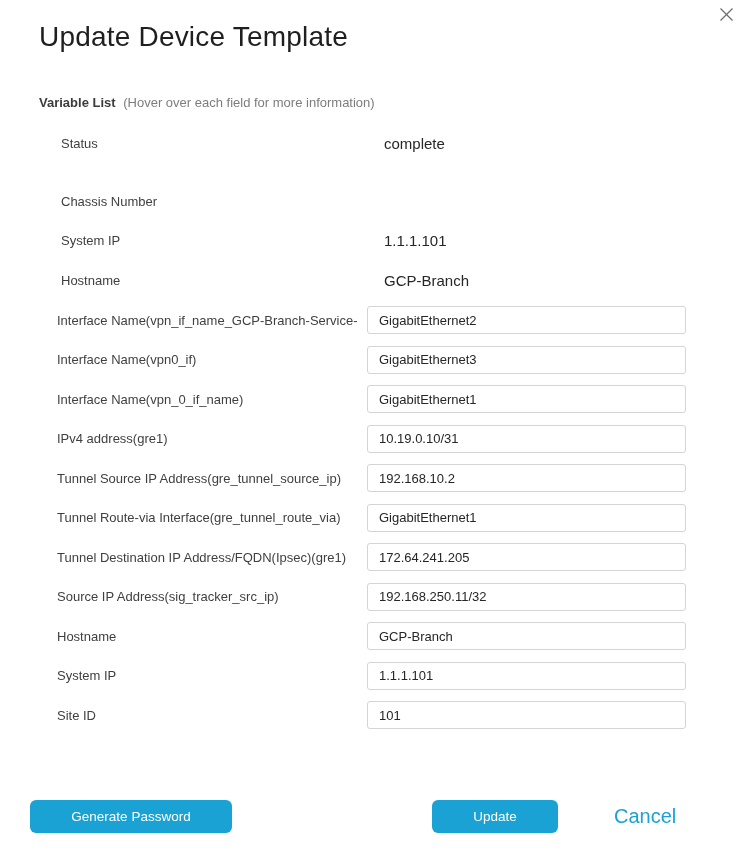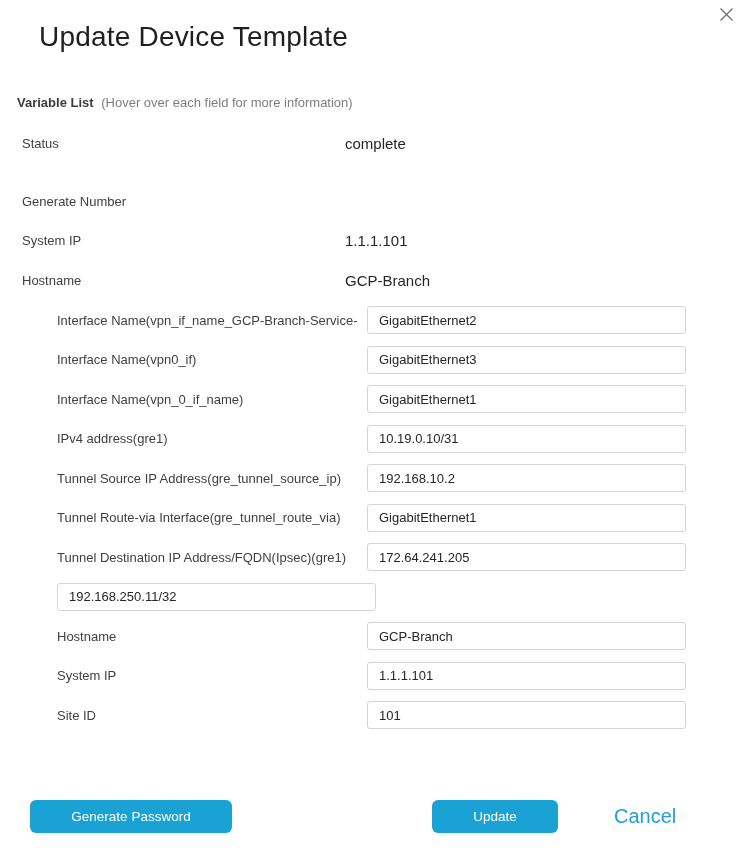--- a/index.html
+++ b/index.html
@@ -24,27 +24,27 @@
   }
   .close-btn svg { stroke: #6e6e6e; }
   .modal-title {
     font-size: 28px;
     font-weight: 400;
     color: #1f1f1f;
     letter-spacing: 0.2px;
     padding: 21px 9px 0 39px;
   }
   .section-header {
-    padding: 42px 0 0 17px;
+    padding: 42px 0 0 39px;
     font-size: 13px;
   }
   .section-title { font-weight: bold; color: #3c3c3c; }
   .section-hint  { font-weight: 400; color: #7d7d7d; margin-left: 4px; }
 
-  .rows { padding-left: 22px; margin-top: 23px; }
+  .rows { padding-left: 61px; margin-top: 23px; }
 
   .row {
     display: flex;
     align-items: center;
   }
   .row-label {
     width: 310px;
     flex: 0 0 310px;
     font-size: 13px;
     color: #3f3f3f;
@@ -129,21 +129,21 @@
     <span class="section-title">Variable List</span>
     <span class="section-hint">(Hover over each field for more information)</span>
   </div>
 
   <div class="rows">
     <div class="row static row-status">
       <div class="row-label">Status</div>
       <div class="row-value">complete</div>
     </div>
     <div class="row static row-chassis">
-      <div class="row-label">Generate Number</div>
+      <div class="row-label">Chassis Number</div>
       <div class="row-value"></div>
     </div>
     <div class="row static row-sysip">
       <div class="row-label">System IP</div>
       <div class="row-value">1.1.1.101</div>
     </div>
     <div class="row static row-hostname">
       <div class="row-label">Hostname</div>
       <div class="row-value">GCP-Branch</div>
     </div>
@@ -172,20 +172,21 @@
     </div>
     <div class="row editable">
       <div class="row-label">Tunnel Route-via Interface(gre_tunnel_route_via)</div>
       <input class="field-input" type="text" value="GigabitEthernet1" style="">
     </div>
     <div class="row editable">
       <div class="row-label">Tunnel Destination IP Address/FQDN(Ipsec)(gre1)</div>
       <input class="field-input" type="text" value="172.64.241.205" style="">
     </div>
     <div class="row editable">
+      <div class="row-label">Source IP Address(sig_tracker_src_ip)</div>
       <input class="field-input" type="text" value="192.168.250.11/32" style="">
     </div>
     <div class="row editable">
       <div class="row-label">Hostname</div>
       <input class="field-input" type="text" value="GCP-Branch" style="">
     </div>
     <div class="row editable">
       <div class="row-label">System IP</div>
       <input class="field-input" type="text" value="1.1.1.101" style="">
     </div>

